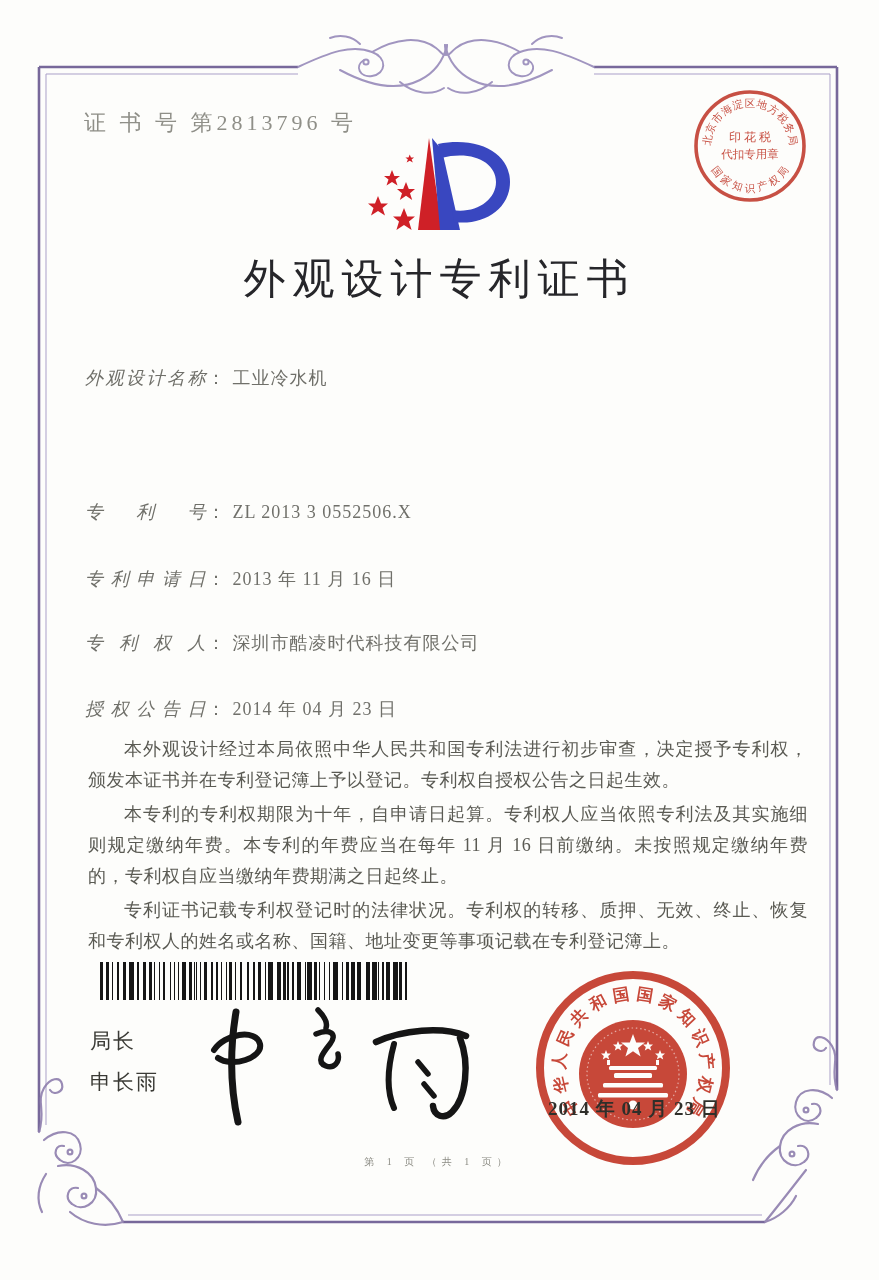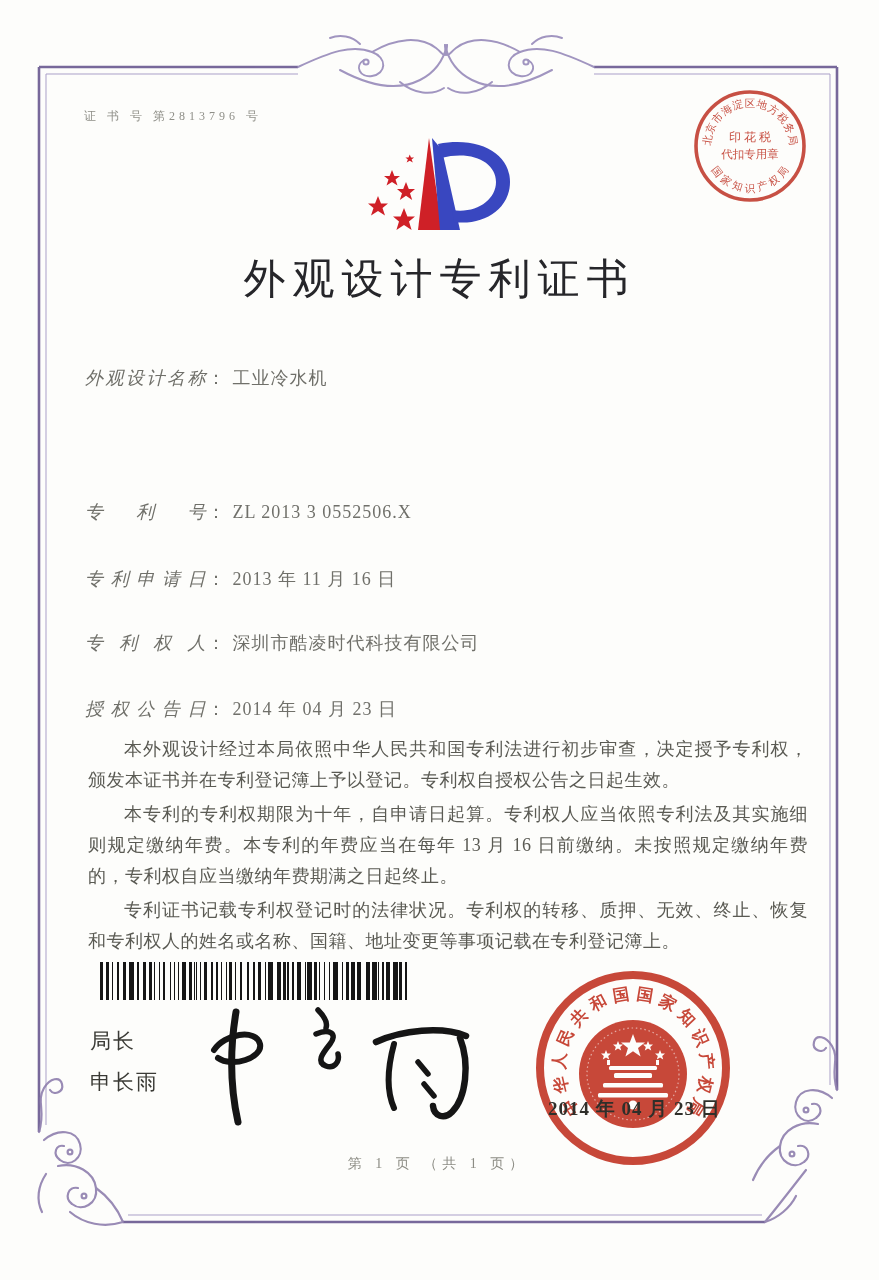--- a/index.html
+++ b/index.html
@@ -5,21 +5,21 @@
   html,body{margin:0;padding:0;background:#e9e9e9;}
   .page{
     position:relative; width:879px; height:1280px; margin:0 auto;
     background:#fdfdfb; overflow:hidden;
     font-family:"Liberation Serif","DejaVu Serif",serif;
   }
   .abs{position:absolute;}
   svg{display:block;}
 
   .cert-no{
-    left:84px; top:108px; font-size:12px; letter-spacing:4px;
+    left:84px; top:108px; font-size:22px; letter-spacing:4px;
     color:#8f8f88; white-space:nowrap;
   }
   .title{
     left:0; right:0; top:243px; text-align:center;
     font-size:42px; letter-spacing:7px; color:#26262a; font-weight:500;margin-top:8px;
   }
 
   .field{
     left:85px; white-space:nowrap; font-size:18px; color:#70706a;
     letter-spacing:1.5px;
@@ -44,21 +44,21 @@
   .sig-title{left:90px; top:1027px; font-size:21px; color:#3a3a35; letter-spacing:2px;}
   .sig-name{left:90px; top:1068px; font-size:21px; color:#3a3a35; letter-spacing:2px;}
 
   .seal-date{
     left:548px; top:1096px; width:175px; font-size:19px; color:#2f2f2a;
     letter-spacing:1px; white-space:nowrap; z-index:6; font-weight:bold;
   }
 
   .footer{
     left:38px; width:800px; top:1155px; text-align:center;
-    font-size:14px; color:#8c8c84; letter-spacing:5px;
+    font-size:10px; color:#8c8c84; letter-spacing:5px;
   }
 
   .layer-border{left:0; top:0; z-index:1;}
   .layer-content{z-index:3;}
   .tax-seal{left:692px; top:88px; z-index:4;}
   .big-seal{left:533px; top:968px; z-index:5;}
   .autograph{left:198px; top:1000px; z-index:4;}
 </style>
 </head>
 <body>
@@ -180,21 +180,21 @@
   </div>
   <div class="abs field layer-content" style="top:631px">
     <span class="lbl">专利权人</span><span class="colon">：</span><span class="val">深圳市酷凌时代科技有限公司</span>
   </div>
   <div class="abs field layer-content" style="top:697px">
     <span class="lbl">授权公告日</span><span class="colon">：</span><span class="val">2014 年 04 月 23 日</span>
   </div>
 
   <div class="abs body-text layer-content">
     <p>本外观设计经过本局依照中华人民共和国专利法进行初步审查，决定授予专利权，颁发本证书并在专利登记簿上予以登记。专利权自授权公告之日起生效。</p>
-    <p>本专利的专利权期限为十年，自申请日起算。专利权人应当依照专利法及其实施细则规定缴纳年费。本专利的年费应当在每年 13 月 16 日前缴纳。未按照规定缴纳年费的，专利权自应当缴纳年费期满之日起终止。</p>
+    <p>本专利的专利权期限为十年，自申请日起算。专利权人应当依照专利法及其实施细则规定缴纳年费。本专利的年费应当在每年 11 月 16 日前缴纳。未按照规定缴纳年费的，专利权自应当缴纳年费期满之日起终止。</p>
     <p>专利证书记载专利权登记时的法律状况。专利权的转移、质押、无效、终止、恢复和专利权人的姓名或名称、国籍、地址变更等事项记载在专利登记簿上。</p>
   </div>
 
   <div class="abs barcode layer-content">
       <i style="left:0.0px;width:2.8px"></i>
       <i style="left:6.3px;width:2.8px"></i>
       <i style="left:11.6px;width:1.2px"></i>
       <i style="left:16.6px;width:2.8px"></i>
       <i style="left:23.2px;width:2.8px"></i>
       <i style="left:29.2px;width:4.4px"></i>

